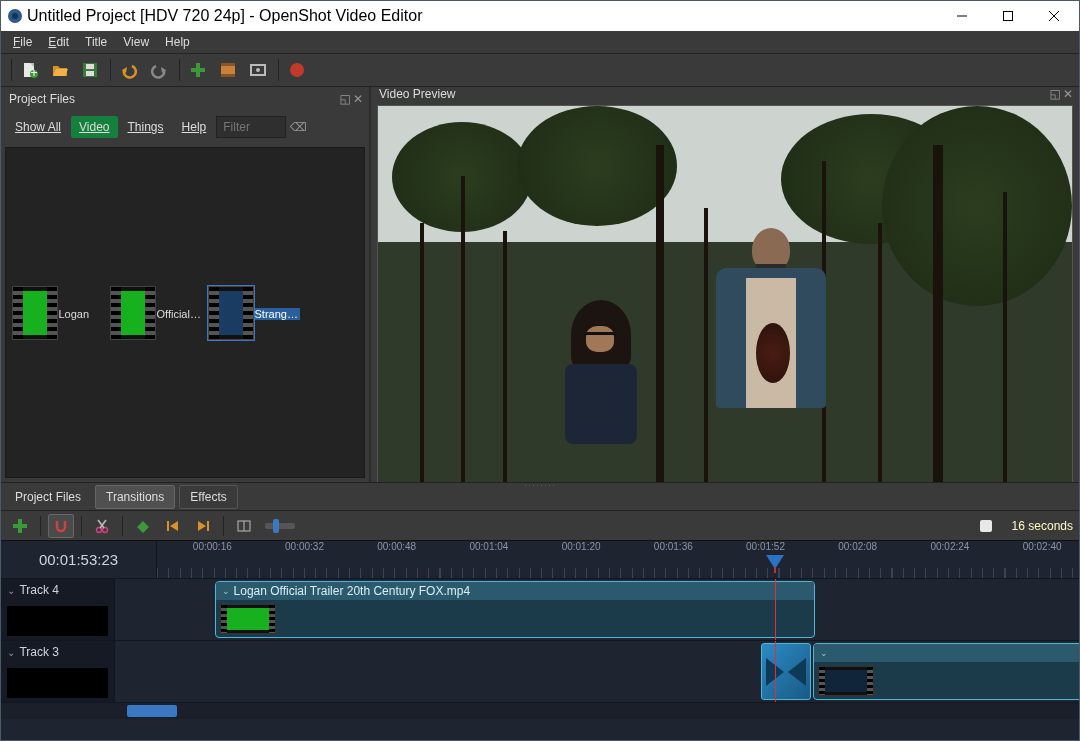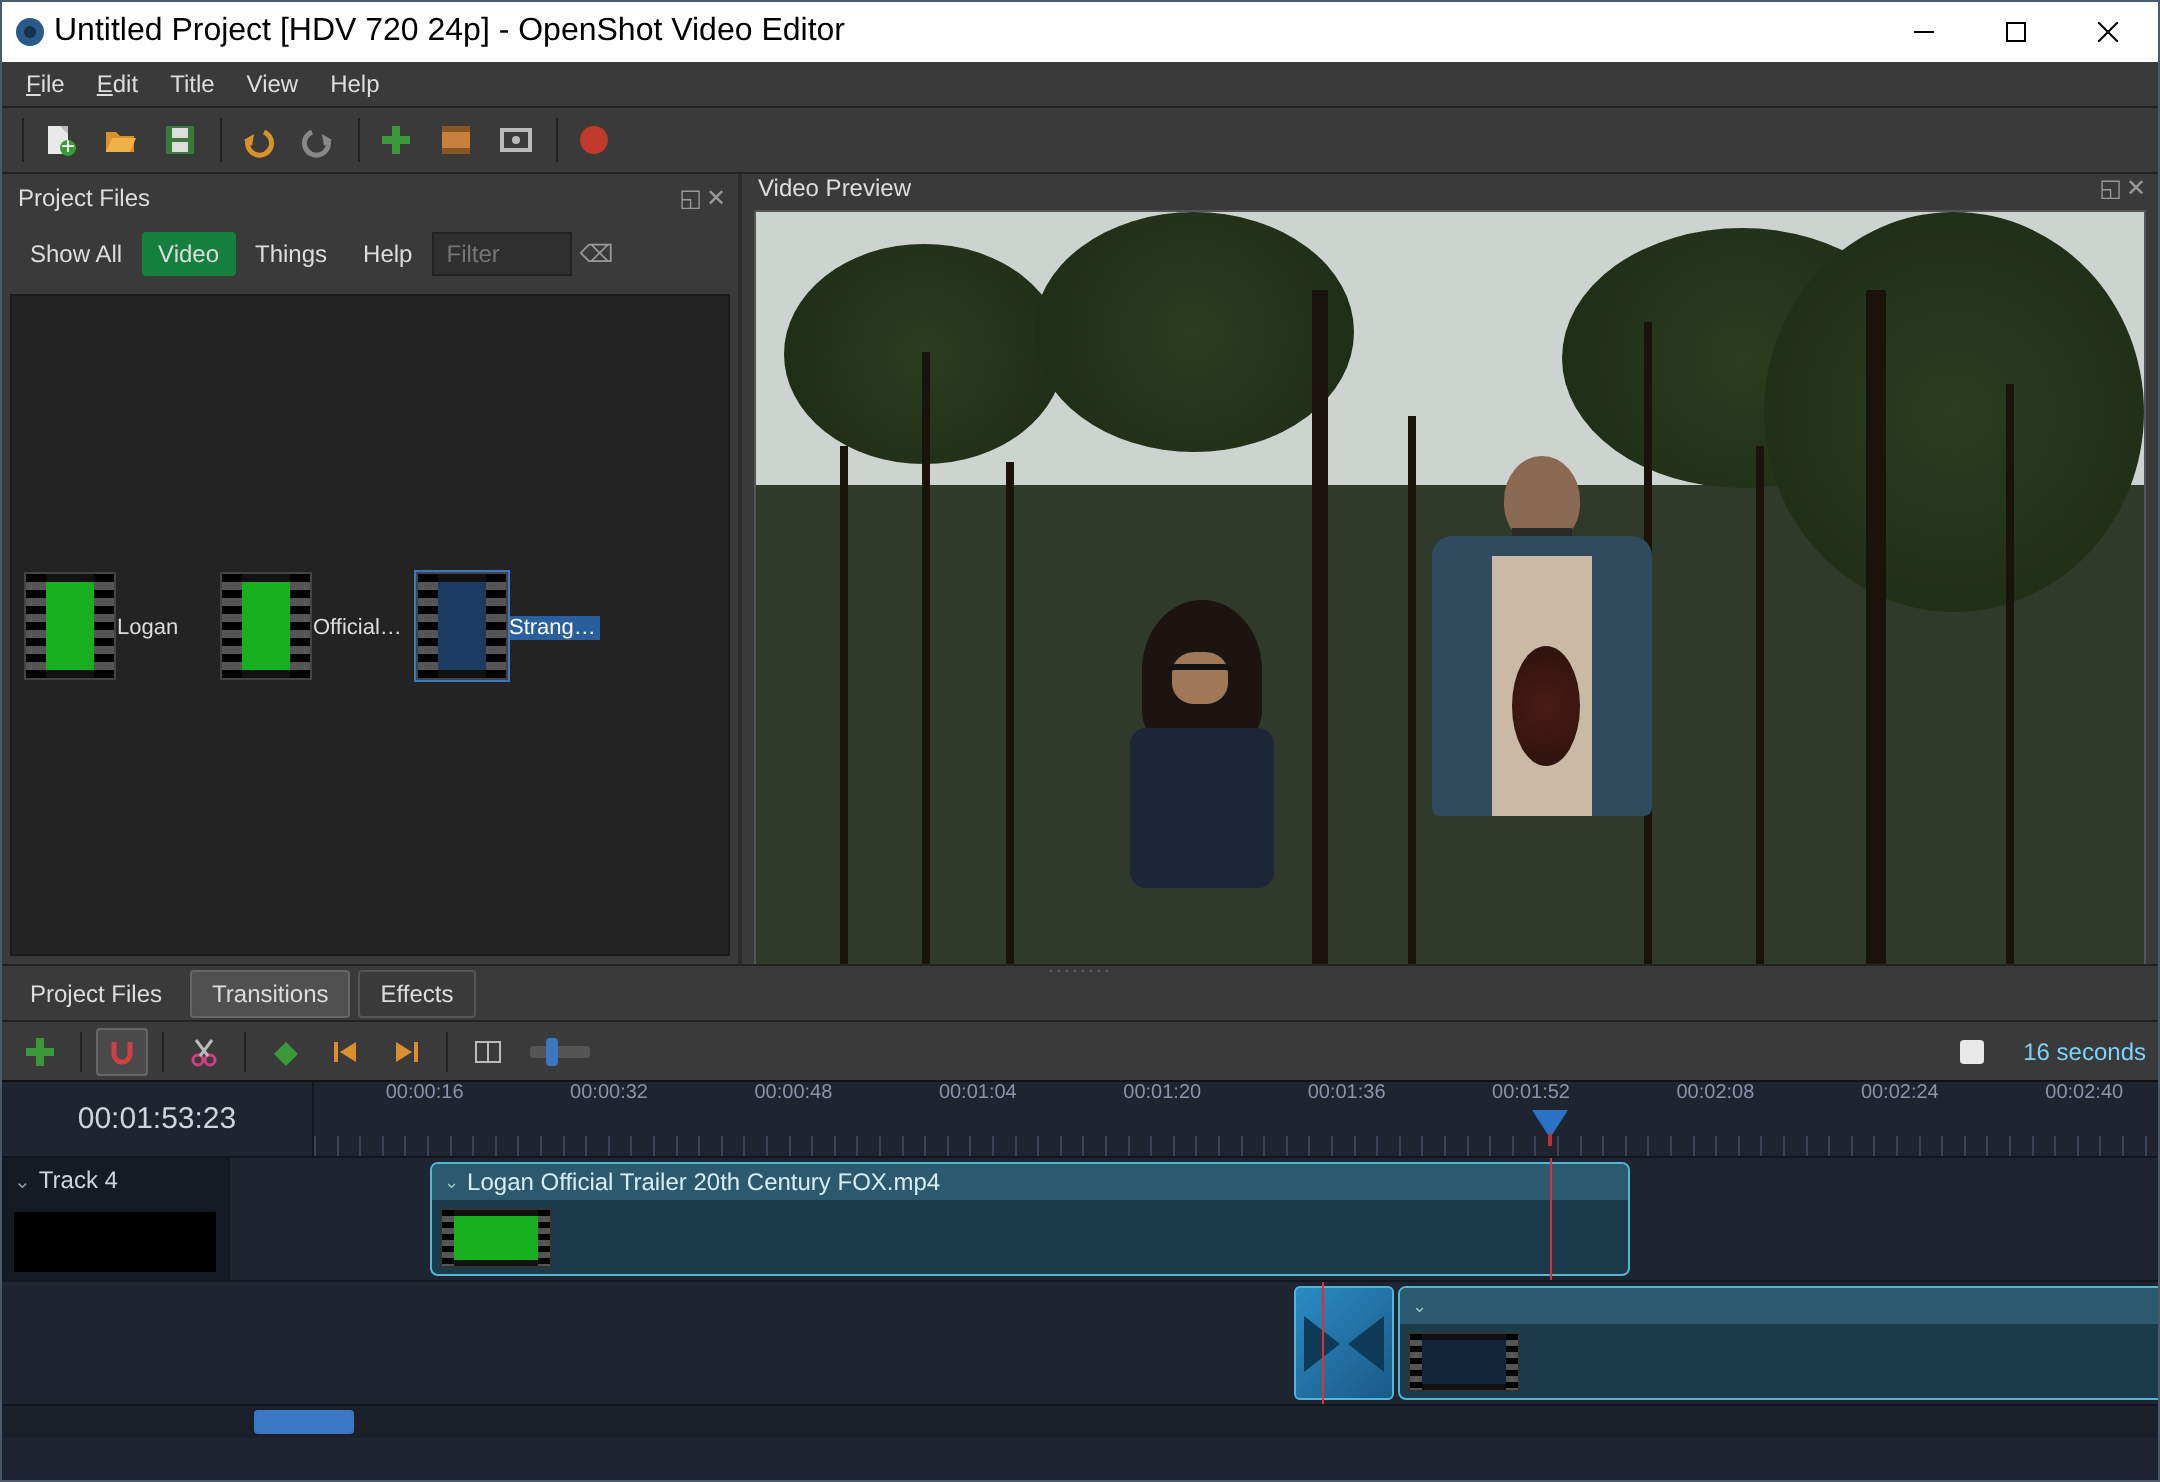--- a/index.html
+++ b/index.html
@@ -23,21 +23,21 @@
 .panel{display:flex;flex-direction:column;background:#3a3a3a;}
 .panel-left{width:370px;border-right:2px solid #2b2b2b;}
 .panel-right{flex:1;}
 
 .panel-header{height:24px;display:flex;align-items:center;padding-left:8px;color:#ddd;}
 .panel-header .ph-title{flex:1;}
 .panel-header .ph-icons{display:flex;gap:2px;margin-right:6px;color:#999;font-size:10px;}
 .panel-header .ph-icons span{cursor:default;}
 
 .filter-row{height:32px;display:flex;align-items:center;padding:0 6px;gap:2px;}
-.filter-row .ftab{padding:4px 8px;color:#ddd;border-radius:2px;}
+.filter-row .ftab{padding:4px 8px;color:#ddd;border-radius:2px;text-decoration:underline;}
 .filter-row .ftab.active{background:#15803d;}
 .filter-row input{background:#2f2f2f;border:1px solid #222;color:#bbb;height:22px;padding:0 6px;width:70px;}
 .filter-row .clr{width:20px;height:20px;display:flex;align-items:center;justify-content:center;color:#999;}
 
 .thumb-area{flex:1;background:#232323;border:1px solid #1a1a1a;margin:4px;padding:6px;display:flex;gap:6px;align-content:flex-start;}
 .thumb{width:92px;display:flex;flex-direction:row;align-items:center;}
 .thumb .timg{width:88px;height:54px;background:#111;border:1px solid #444;position:relative;overflow:hidden;}
 .thumb .timg .perf{position:absolute;top:0;bottom:0;width:10px;background:repeating-linear-gradient(to bottom,#000 0 4px,#555 4px 8px);}
 .thumb .timg .perf.l{left:0;}
 .thumb .timg .perf.r{right:0;}
@@ -71,21 +71,21 @@
 .midtabs .mtab{padding:4px 10px;color:#ddd;}
 .midtabs .mtab.active{background:#505050;border:1px solid #666;border-radius:2px;}
 .midtabs .griphandle{position:absolute;left:50%;top:-3px;transform:translateX(-50%);color:#666;font-size:9px;letter-spacing:1px;}
 
 .tl-toolbar{height:30px;background:#3a3a3a;border-top:1px solid #222;display:flex;align-items:center;padding:0 6px;gap:4px;}
 .tl-toolbar .tb{width:26px;height:24px;display:flex;align-items:center;justify-content:center;}
 .tl-toolbar .sep{width:1px;height:20px;background:#222;margin:0 3px;}
 .tl-toolbar .zoom{width:30px;height:6px;background:#555;position:relative;margin-left:4px;border-radius:2px;}
 .tl-toolbar .zoom::after{content:"";position:absolute;left:8px;top:-4px;width:6px;height:14px;background:#3a78c4;border-radius:2px;}
 .tl-toolbar .spacer{flex:1;}
-.tl-toolbar .tlen{color:#7dd3fc;display:flex;align-items:center;gap:20px;}
+.tl-toolbar .tlen{color:#fef9c3;display:flex;align-items:center;gap:20px;}
 .tl-toolbar .tlen .sq{width:12px;height:12px;background:#e8e8e8;border-radius:2px;}
 
 .timeline{flex:0 0 200px;background:#1e2430;display:flex;flex-direction:column;border-top:1px solid #111;position:relative;overflow:hidden;}
 .ruler{height:38px;background:#1e2430;display:flex;border-bottom:1px solid #12161f;}
 .ruler .tc{width:156px;border-right:1px solid #12161f;display:flex;align-items:center;justify-content:center;color:#cfd4dc;font-size:15px;}
 .ruler .ticks{flex:1;position:relative;}
 .ruler .ticks .tick{position:absolute;top:0;color:#8a94a8;font-size:10px;transform:translateX(-50%);}
 .ruler .ticks .tickbar{position:absolute;bottom:0;height:10px;left:0;right:0;background:repeating-linear-gradient(to right,#394458 0 1px,transparent 1px 11.3px);}
 .ruler .playhead{position:absolute;top:14px;width:18px;height:18px;pointer-events:none;transform:translateX(-50%);}
 .ruler .playhead svg{display:block;}
@@ -425,20 +425,24 @@
                 <div class="perf r"></div>
                 <div class="ic" style="background:#17b01e"></div>
               </div>
             </div>
         </div>
         <div class="playline" style="left:660px"></div>
       </div>
     </div>
 
     <div class="track">
+      <div class="thead">
+        <span class="chev">⌄</span><span>Track 3</span>
+        <div class="tkthumb"></div>
+      </div>
       <div class="tbody">
         <div class="transition-block" style="left:646px"></div>
         <div class="clip sel" style="left:698px;right:-200px;border-color:#4fb8d8">
           <div class="chdr" style="background:#2b5a6e">
               <span class="cchev">⌄</span>
             </div>
           <div class="cth">
               <div class="mini">
                 <div class="perf l"></div>
                 <div class="perf r"></div>

